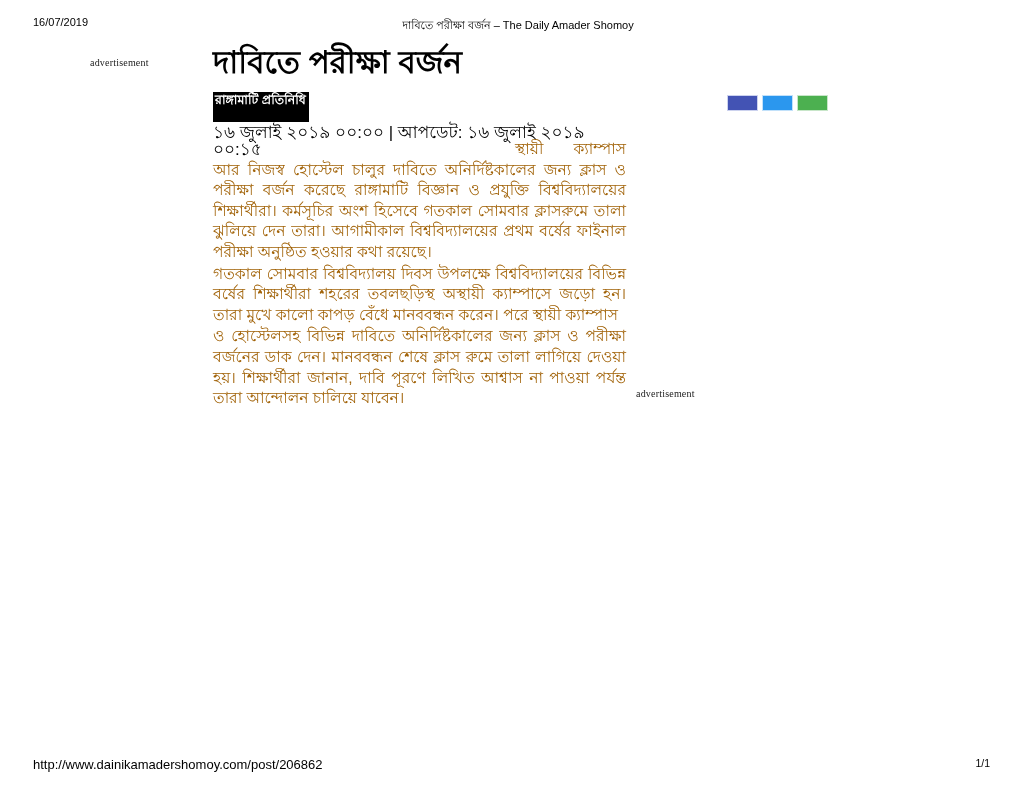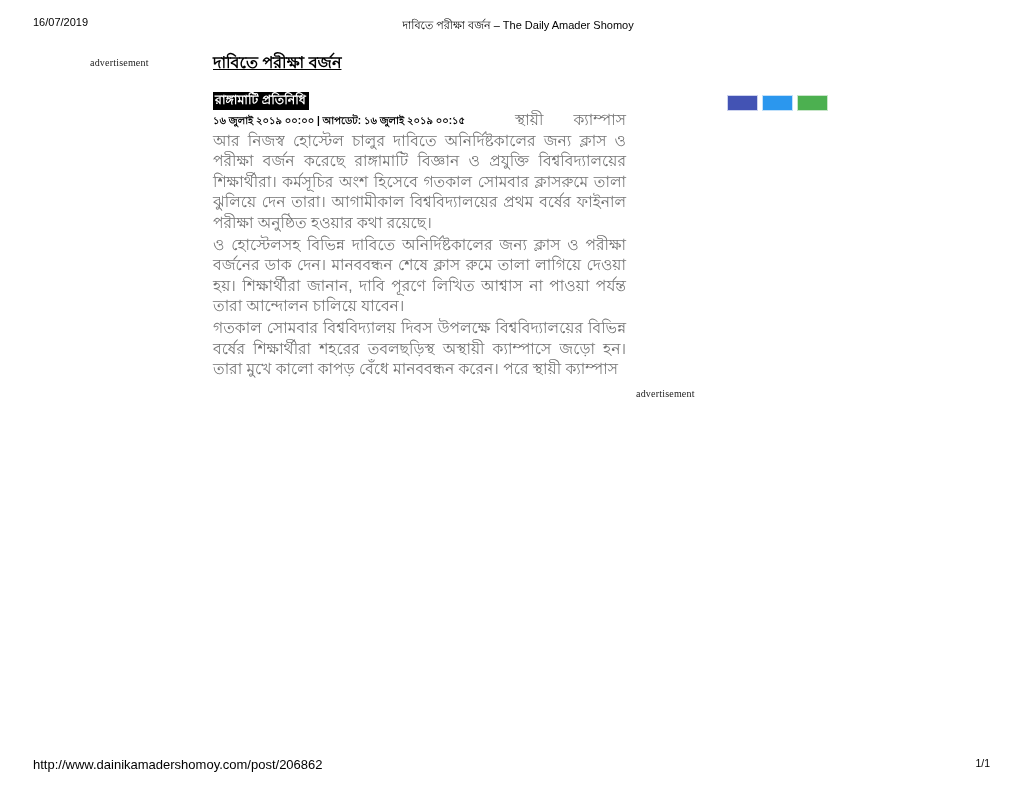--- a/index.html
+++ b/index.html
@@ -57,42 +57,41 @@
   .share-btn.sb1 { border-color: #ccd2ee; }
   .share-btn.sb2 { border-color: #c2e1fa; }
   .share-btn.sb3 { border-color: #c8e6c9; }
 
   
   .article {
     position: absolute; left: 213px; top: 48px; width: 413px;
   }
   .article h1 {
     margin: 0 0 13px 0;
-    font-size: 16px; font-weight: bold;
-    line-height: 30px; color: #000; text-decoration: underline;
+    font-size: 31px; font-weight: bold;
+    line-height: 30px; color: #000;
   }
   .meta { line-height: 15px; }
   .byline-badge {
     display: inline-block;
     background: #000; color: #fff;
     font-size: 12.5px; font-weight: bold;
-    padding: 1px 3px 2px 2px;
+    padding: 1px 3px 14px 2px;
   }
   .dateline {
     display: block;
     margin-top: 2px;
-    font-size: 10px; color: #000;
+    font-size: 17px; color: #000;
     line-height: 17px;
-    font-weight: bold;
   }
   .body-text p {
     margin: 1px 0 0 0;
     font-size: 15.5px; line-height: 20.6px;
     text-align: justify;
-    color: #737373;
+    color: #a16207;
   }
   .body-text p.first { margin-top: -19px; }
   .wrap-spacer {
     float: left; width: 302px; height: 20px;
   }
 </style>
 </head>
 <body>
 
 <div class="page">
@@ -112,21 +111,21 @@
   <div class="article">
     <h1>দাবিতে পরীক্ষা বর্জন</h1>
 
     <div class="meta">
       <span class="byline-badge">রাঙ্গামাটি প্রতিনিধি</span>
       <span class="dateline">১৬ জুলাই ২০১৯ ০০:০০ | আপডেট: ১৬ জুলাই ২০১৯ ০০:১৫</span>
     </div>
 
     <div class="body-text">
       <p class="first"><span class="wrap-spacer"></span><span>স্থায়ী ক্যাম্পাস আর নিজস্ব হোস্টেল চালুর দাবিতে অনির্দিষ্টকালের জন্য ক্লাস ও পরীক্ষা বর্জন করেছে রাঙ্গামাটি বিজ্ঞান ও প্রযুক্তি বিশ্ববিদ্যালয়ের শিক্ষার্থীরা। কর্মসূচির অংশ হিসেবে গতকাল সোমবার ক্লাসরুমে তালা ঝুলিয়ে দেন তারা। আগামীকাল বিশ্ববিদ্যালয়ের প্রথম বর্ষের ফাইনাল পরীক্ষা অনুষ্ঠিত হওয়ার কথা রয়েছে।</span></p>
+      <p>গতকাল সোমবার বিশ্ববিদ্যালয় দিবস উপলক্ষে বিশ্ববিদ্যালয়ের বিভিন্ন বর্ষের শিক্ষার্থীরা শহরের তবলছড়িস্থ অস্থায়ী ক্যাম্পাসে জড়ো হন। তারা মুখে কালো কাপড় বেঁধে মানববন্ধন করেন। পরে স্থায়ী ক্যাম্পাস</p>
       <p>ও হোস্টেলসহ বিভিন্ন দাবিতে অনির্দিষ্টকালের জন্য ক্লাস ও পরীক্ষা বর্জনের ডাক দেন। মানববন্ধন শেষে ক্লাস রুমে তালা লাগিয়ে দেওয়া হয়। শিক্ষার্থীরা জানান, দাবি পূরণে লিখিত আশ্বাস না পাওয়া পর্যন্ত তারা আন্দোলন চালিয়ে যাবেন।</p>
-      <p>গতকাল সোমবার বিশ্ববিদ্যালয় দিবস উপলক্ষে বিশ্ববিদ্যালয়ের বিভিন্ন বর্ষের শিক্ষার্থীরা শহরের তবলছড়িস্থ অস্থায়ী ক্যাম্পাসে জড়ো হন। তারা মুখে কালো কাপড় বেঁধে মানববন্ধন করেন। পরে স্থায়ী ক্যাম্পাস</p>
     </div>
   </div>
 
   <div class="print-footer-url">http://www.dainikamadershomoy.com/post/206862</div>
   <div class="print-footer-page">1/1</div>
 
 </div>
 
 </body></html>

